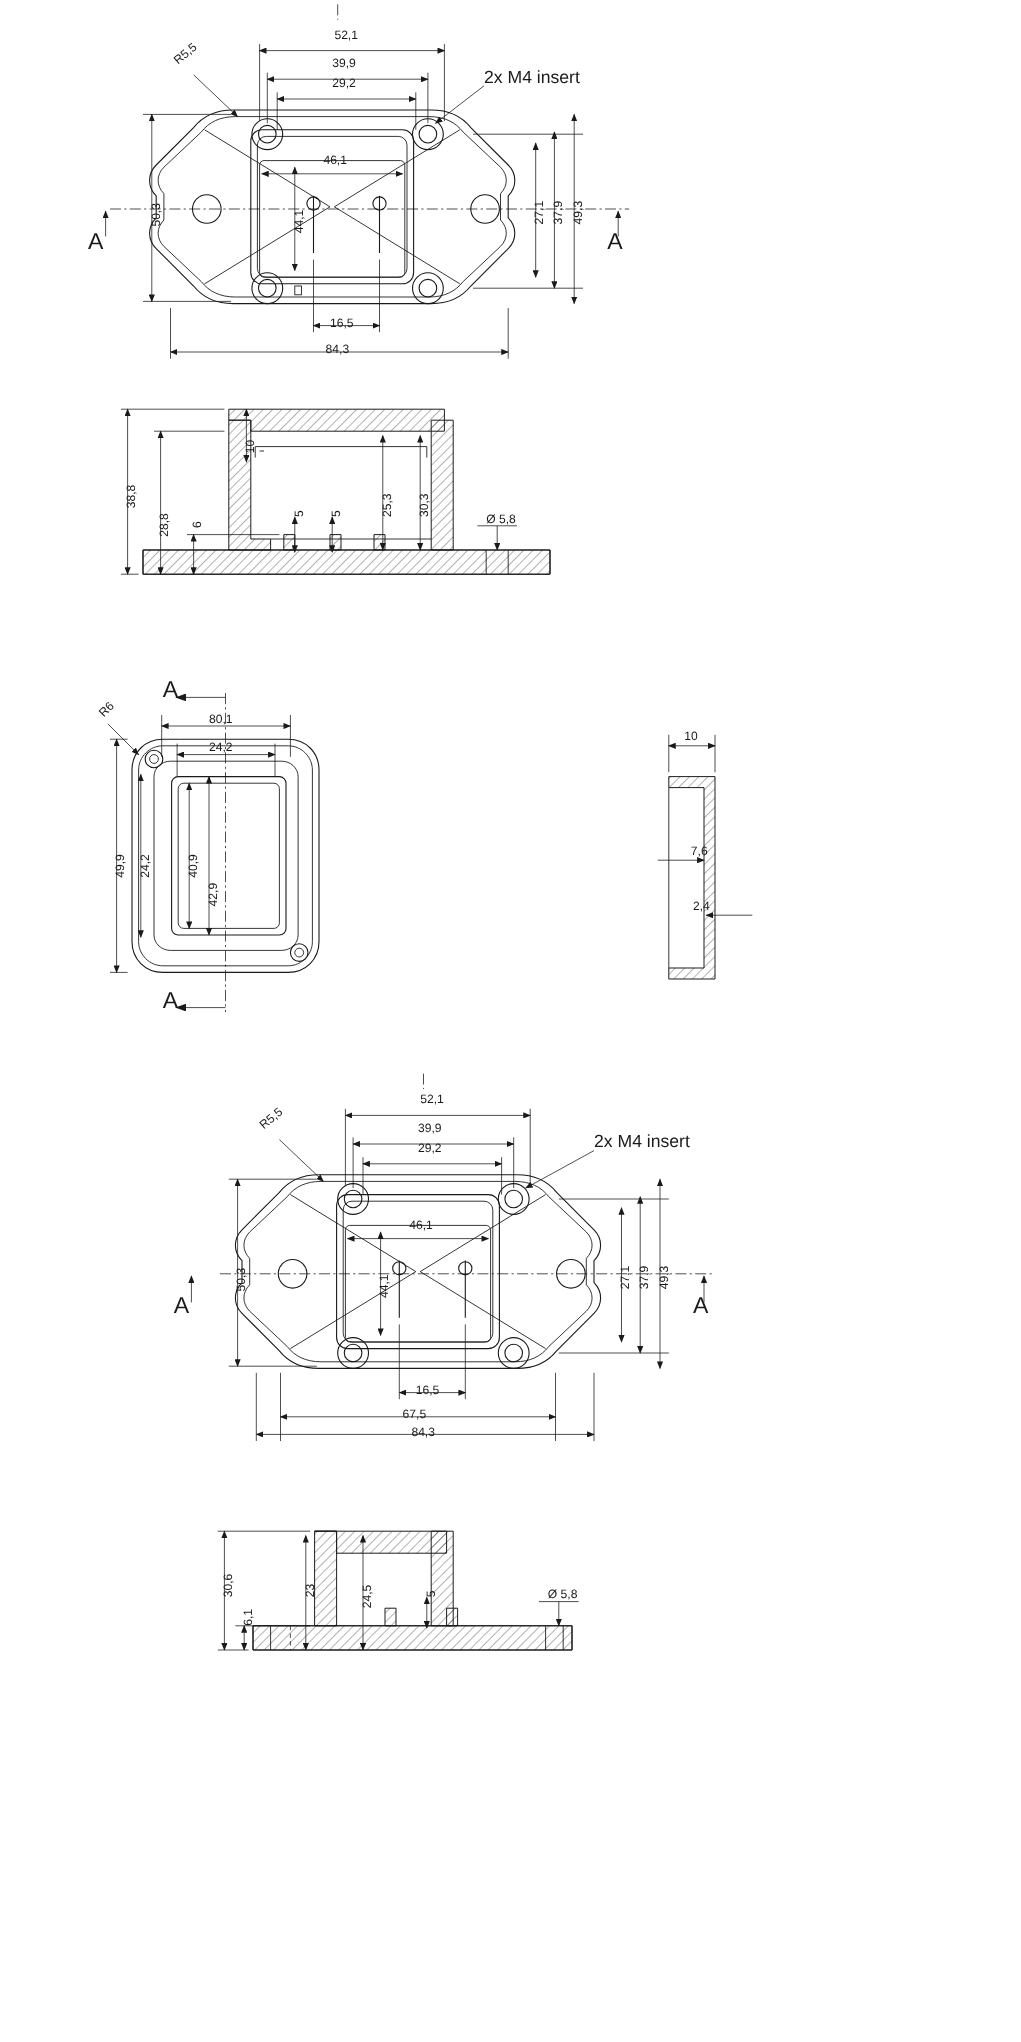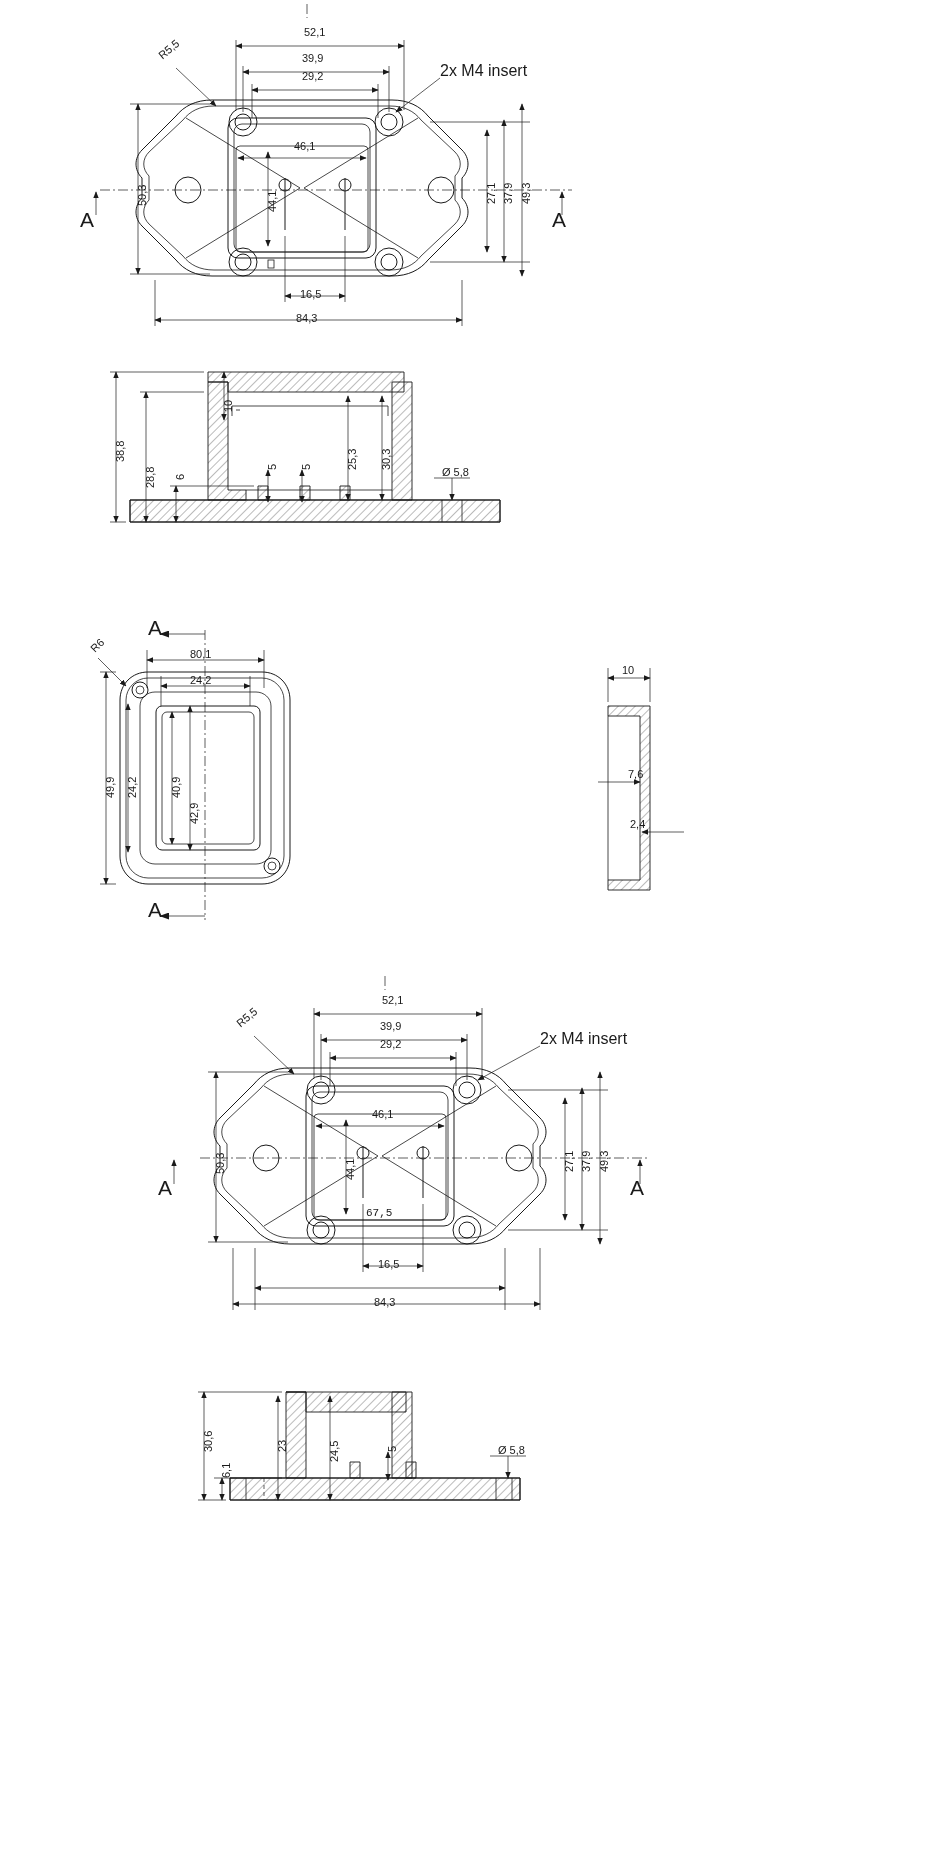--- a/index.html
+++ b/index.html
@@ -384,21 +384,21 @@
 <div class="lbl" style="left:382px;top:994px;">52,1</div>
 <div class="lbl" style="left:380px;top:1020px;">39,9</div>
 <div class="lbl" style="left:380px;top:1038px;">29,2</div>
 <div class="lbl" style="left:372px;top:1108px;">46,1</div>
 <div class="lbl rot" style="left:344px;top:1180px;">44,1</div>
 <div class="lbl rot" style="left:214px;top:1174px;">50,3</div>
 <div class="lbl rot" style="left:563px;top:1172px;">27,1</div>
 <div class="lbl rot" style="left:580px;top:1172px;">37,9</div>
 <div class="lbl rot" style="left:598px;top:1172px;">49,3</div>
 <div class="lbl" style="left:378px;top:1258px;">16,5</div>
-<div class="lbl" style="left:366px;top:1207px;font-family:Liberation Mono, monospace;">67,5</div>
+<div class="lbl" style="left:366px;top:1280px;">67,5</div>
 <div class="lbl" style="left:374px;top:1296px;">84,3</div>
 <div class="lbl" style="left:234px;top:1020px;transform:rotate(-40deg);transform-origin:left top;">R5,5</div>
 <div class="lbl note" style="left:540px;top:1030px;">2x M4 insert</div>
 <div class="lbl big" style="left:158px;top:1176px;">A</div>
 <div class="lbl big" style="left:630px;top:1176px;">A</div>
 
 <div class="lbl rot" style="left:202px;top:1452px;">30,6</div>
 <div class="lbl rot" style="left:220px;top:1478px;">6,1</div>
 <div class="lbl rot" style="left:276px;top:1452px;">23</div>
 <div class="lbl rot" style="left:328px;top:1462px;">24,5</div>

